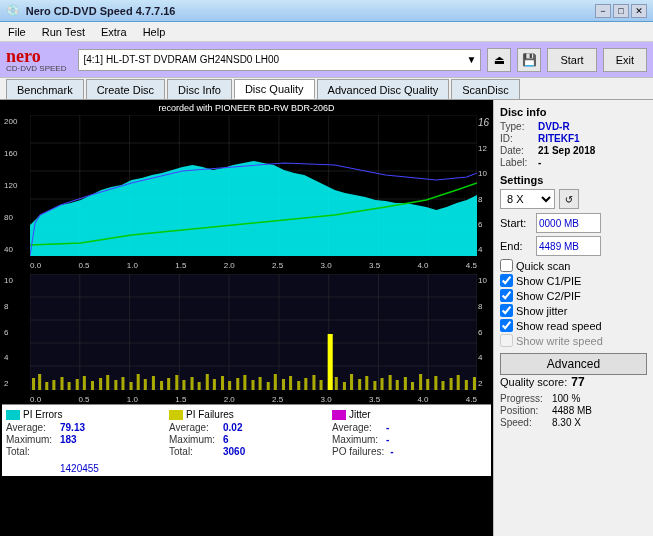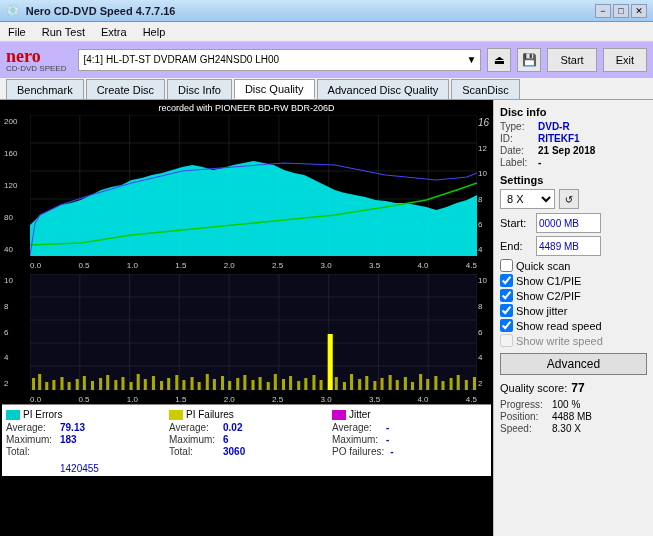--- a/index.html
+++ b/index.html
@@ -498,21 +498,21 @@
         <input type="checkbox" checked="" style="">
         <span>Show read speed</span>
       </div>
       <div class="checkbox-row">
         <input type="checkbox" disabled="" style="">
         <span style="color:#888;">Show write speed</span>
       </div>
       <button id="advanced-btn">Advanced</button>
     </div>
 
-    <div style="margin-top:6px;">
+    <div style="">
       <div style="display:flex;align-items:center;gap:4px;">
         <span>Quality score:</span>
         <span style="font-weight:bold;font-size:12px;">77</span>
       </div>
       <div class="info-row" style="margin-top:4px;">
         <span class="info-label" style="width:52px;">Progress:</span>
         <span>100 %</span>
       </div>
       <div class="info-row">
         <span class="info-label" style="width:52px;">Position:</span>

